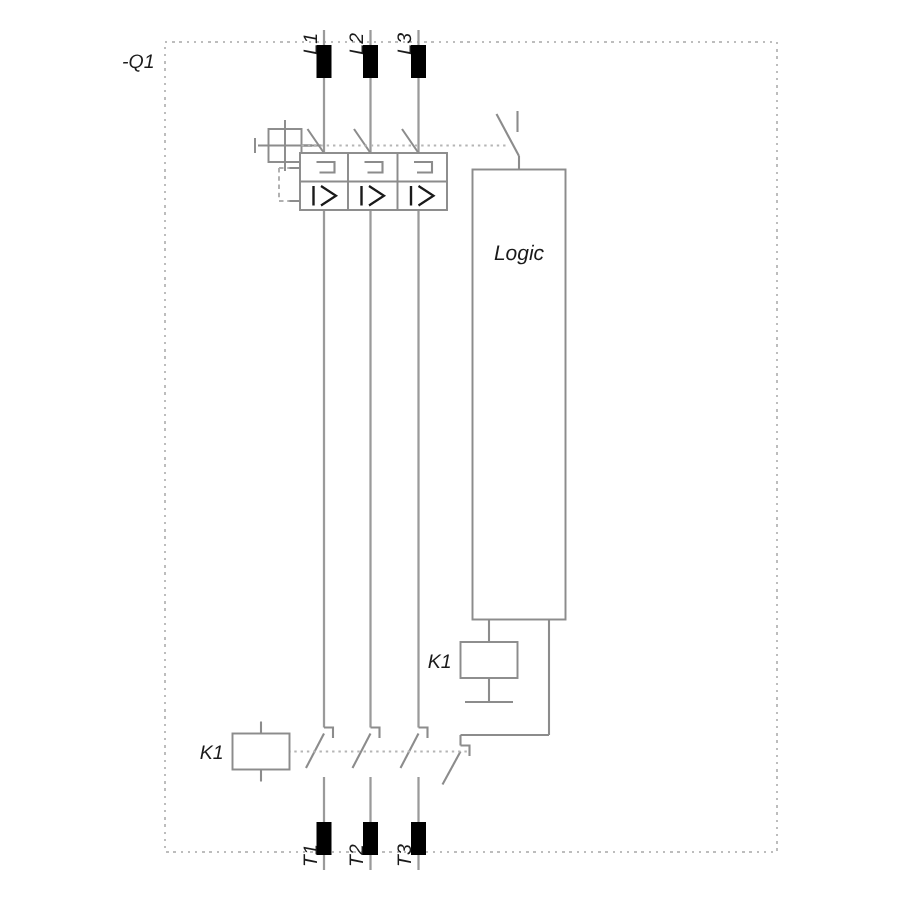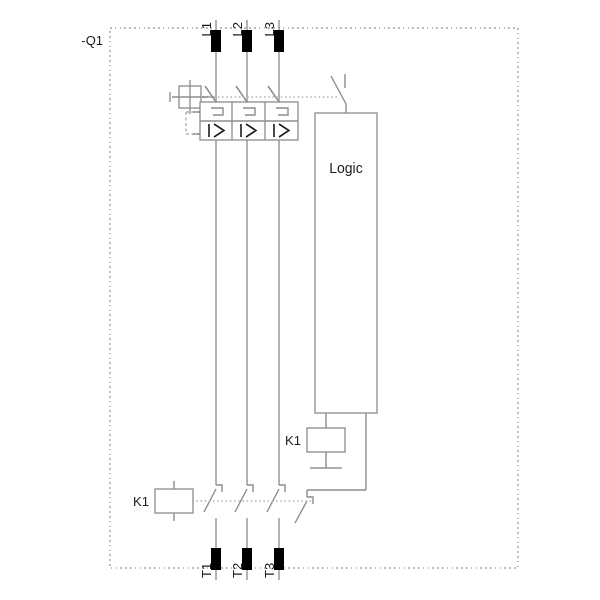--- a/index.html
+++ b/index.html
@@ -2,21 +2,21 @@
 <html><head>
 <meta charset="utf-8">
 <style>
   html,body{margin:0;padding:0;}
   body{
     width:600px;height:600px;
     background:#ffffff;
     font-family:"Liberation Sans", sans-serif;
     overflow:hidden;
   }
-  #sheet{position:relative;width:600px;height:484px;}
+  #sheet{position:relative;width:600px;height:484px;font-style:italic;}
   svg{display:block;}
   .lbl{
     font-family:"Liberation Sans", sans-serif;
     font-size:13px;
     fill:#1a1a1a;
   }
   .lbl-rot{
     font-family:"Liberation Sans", sans-serif;
     font-size:13px;
     fill:#1a1a1a;

